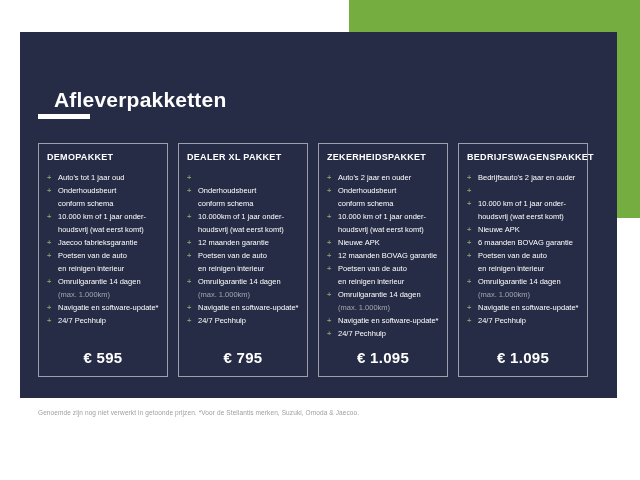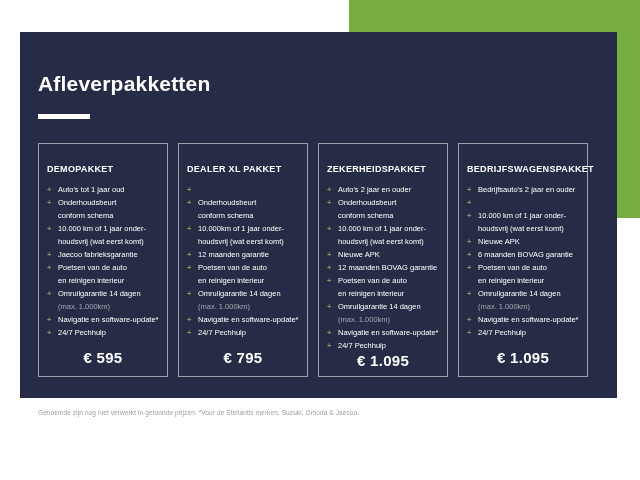--- a/index.html
+++ b/index.html
@@ -19,21 +19,21 @@
   .panel {
     position: absolute;
     left: 20px; top: 32px;
     width: 597px; height: 366px;
     background: #262c45;
     box-sizing: border-box;
   }
   .page-title {
     position: absolute;
     left: 18px; top: 40px;
-    margin: 0;
+    margin: 16px;
     color: #ffffff;
     font-size: 21px;
     font-weight: bold;
     letter-spacing: 0.2px;
   }
   .title-underline {
     position: absolute;
     left: 18px; top: 82px;
     width: 52px; height: 5px;
     background: #ffffff;
@@ -42,21 +42,21 @@
     position: absolute;
     left: 18px; top: 111px;
     width: 566px; height: 234px;
     display: flex;
     gap: 10px;
   }
   .card {
     box-sizing: border-box;
     width: 130px; height: 234px;
     border: 1px solid rgba(255,255,255,0.55);
-    padding: 20px 8px 8px 8px;
+    padding: 8px 8px 8px 8px;
     display: flex;
     flex-direction: column;
     color: #ffffff;
   }
   .card-title {
     margin: 0;
     font-size: 9px;
     font-weight: bold;
     letter-spacing: 0.3px;
     color: #ffffff;

